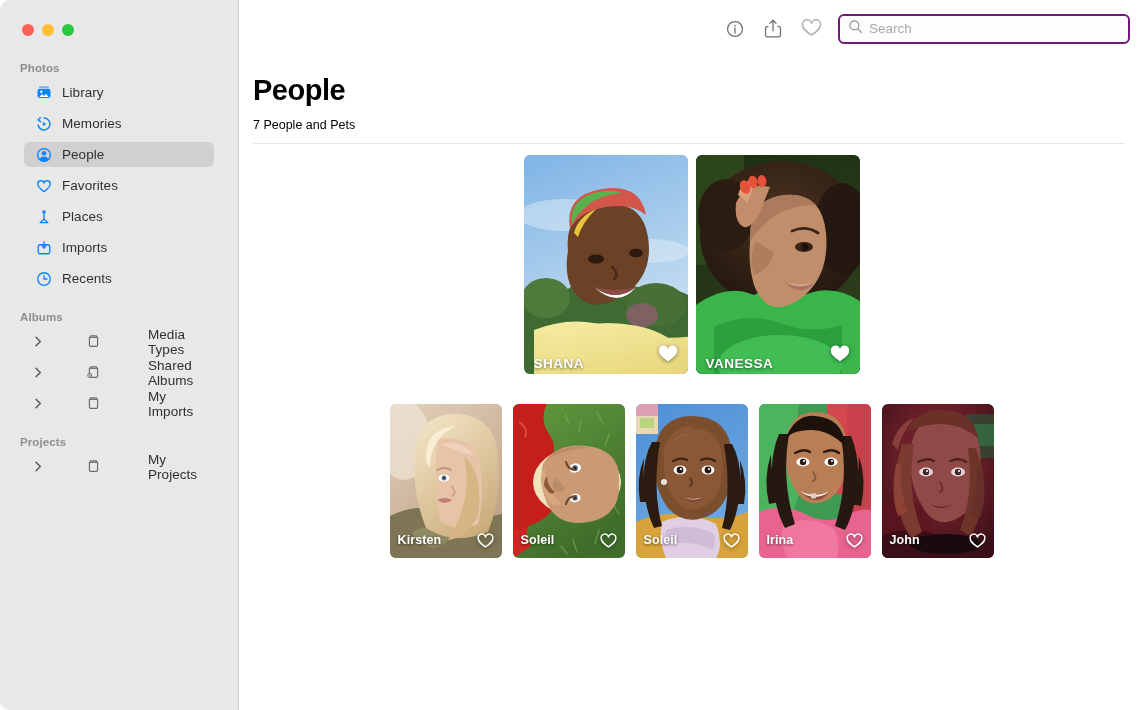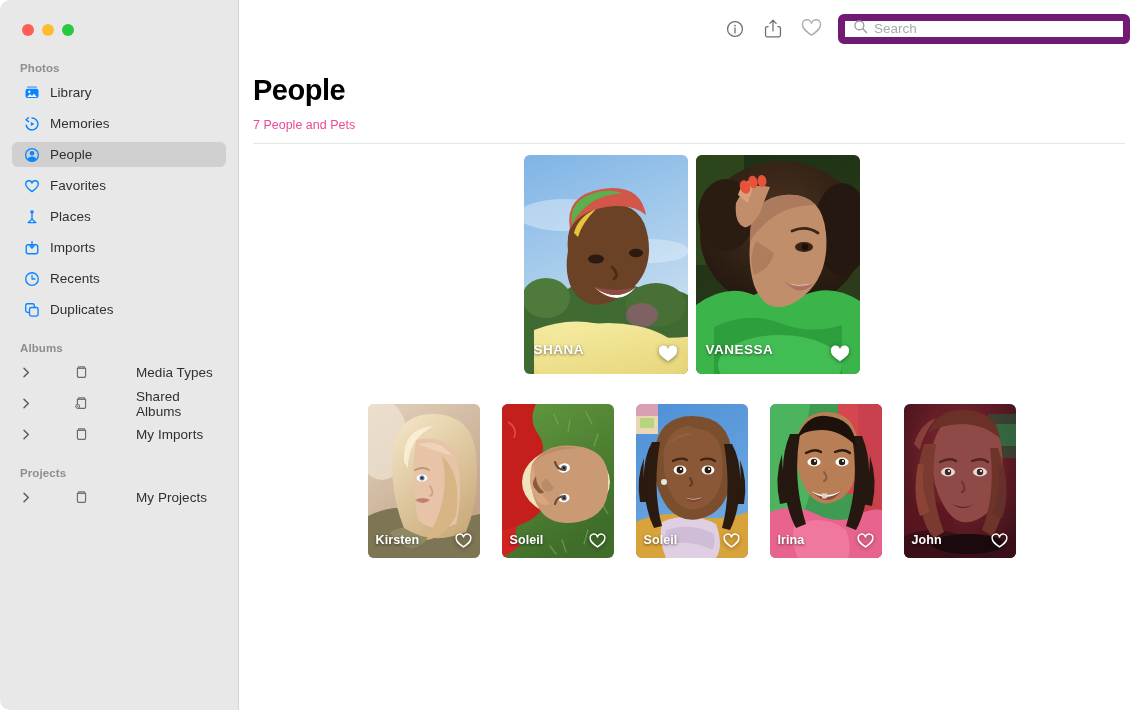--- a/index.html
+++ b/index.html
@@ -51,21 +51,21 @@
     font-size: 11.5px;
     font-weight: 700;
     color: #8e8e8e;
     letter-spacing: 0.1px;
     padding: 0 10px 0 20px;
   }
   #label-photos   { margin-top: 26px; }
   #label-albums   { margin-top: 20px; }
   #label-projects { margin-top: 20px; }
 
-  .nav-list { margin-top: 6px; padding: 0 12px; }
+  .nav-list { margin-top: 6px; padding: 0 24px; }
 
   .nav-item {
     display: flex;
     align-items: center;
     height: 25px;
     margin-bottom: 6px;
     border-radius: 6px;
     padding-left: 10px;
     cursor: default;
     position: relative;
@@ -124,21 +124,21 @@
     justify-content: center;
     cursor: default;
   }
   .tb-btn svg { display: block; }
 
   #search-field {
     width: 292px;
     height: 30px;
     margin-left: 8px;
     background: #fdfdfd;
-    border: 7px solid #701a75;
+    border: 2px solid #701a75;
     border-radius: 6px;
     display: flex;
     align-items: center;
     padding: 0 8px;
     gap: 6px;
   }
   #search-input {
     border: none;
     outline: none;
     background: transparent;
@@ -153,35 +153,35 @@
   #content-header { padding: 16px 0 0 14px; }
   #page-title {
     font-size: 29px;
     font-weight: 700;
     color: #000000;
     letter-spacing: -0.5px;
     line-height: 34px;
   }
   #page-subtitle {
     font-size: 12.5px;
-    color: #ec4899;
+    color: #000000;
     margin-top: 11px;
   }
   #header-divider {
     height: 1px;
     background: #e6e6e6;
     margin: 11px 19px 0 14px;
   }
 
   
   #grid-area { padding-top: 11px; }
 
   .row { display: flex; justify-content: center; }
   #row-large { gap: 8px; }
-  #row-small { gap: 22px; margin-top: 30px; }
+  #row-small { gap: 11px; margin-top: 30px; }
 
   .card {
     position: relative;
     border-radius: 6px;
     overflow: hidden;
     cursor: default;
     background: #cfd8e3;
   }
   .card.large { width: 164px; height: 219px; }
   .card.small { width: 112px; height: 154px; }
@@ -194,21 +194,21 @@
 
   .card-name {
     position: absolute;
     left: 10px;
     color: #ffffff;
     font-weight: 700;
     text-shadow: 0 1px 3px rgba(0,0,0,0.55);
     white-space: nowrap;
   }
   .card.large .card-name {
-    bottom: 17px;
+    bottom: 3px;
     font-size: 13.5px;
     letter-spacing: 0.5px;
   }
   .card.small .card-name {
     bottom: 11px;
     left: 8px;
     font-size: 12.5px;
     letter-spacing: 0.1px;
   }
 
@@ -306,29 +306,20 @@
       <div class="nav-item">
         <span class="nav-icon">
           <svg width="18" height="18" viewBox="0 0 20 20">
             <circle cx="10" cy="10" r="7" fill="none" stroke="#0a84ff" stroke-width="1.5"></circle>
             <path d="M10 5.9V10h3.3" fill="none" stroke="#0a84ff" stroke-width="1.4" stroke-linecap="round" stroke-linejoin="round"></path>
           </svg>
         </span>
         <span class="nav-text">Recents</span>
       </div>
 
-      <div class="nav-item">
-        <span class="nav-icon">
-          <svg width="18" height="18" viewBox="0 0 20 20">
-            <rect x="3.0" y="3.0" width="9.6" height="9.6" rx="2" fill="none" stroke="#0a84ff" stroke-width="1.5"></rect>
-            <rect x="7.2" y="7.2" width="9.6" height="9.6" rx="2" fill="#e8e8e8" stroke="#0a84ff" stroke-width="1.5"></rect>
-          </svg>
-        </span>
-        <span class="nav-text">Duplicates</span>
-      </div>
     </div>
 
     <div class="section-label" id="label-albums">Albums</div>
 
     <div class="nav-list">
 
       <div class="nav-item disclosure">
         <span class="disc-arrow">
           <svg width="9" height="11" viewBox="0 0 9 11">
             <path d="M2 1.3L6.3 5.5 2 9.7" fill="none" stroke="#5b5b5b" stroke-width="1.5" stroke-linecap="round" stroke-linejoin="round"></path>

